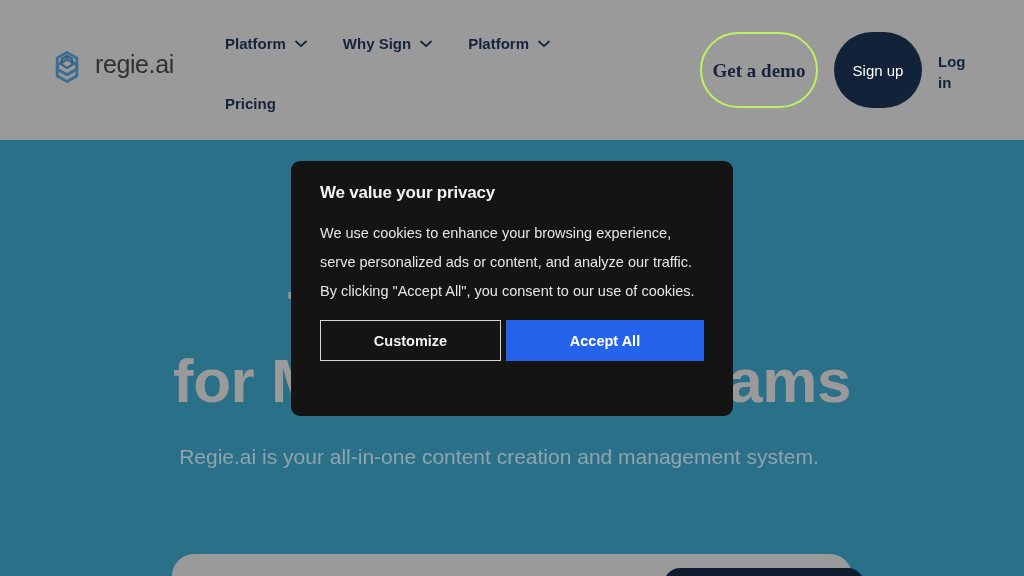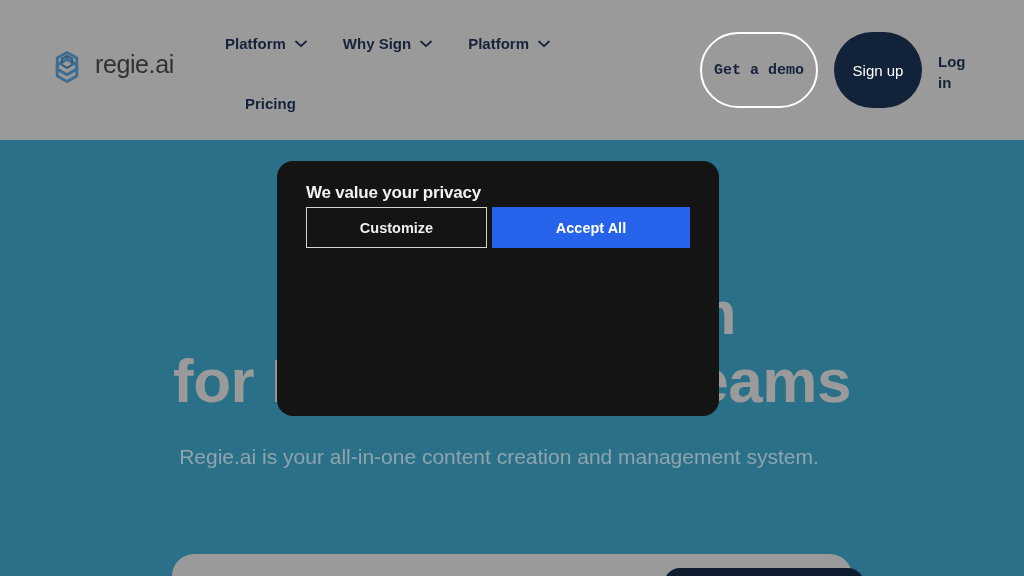--- a/index.html
+++ b/index.html
@@ -55,46 +55,46 @@
     display: inline-flex;
     align-items: center;
     gap: 9px;
     font-size: 15px;
     font-weight: bold;
     color: #16233b;
     cursor: pointer;
     line-height: 28px;
   }
   .chev { display: block; }
-  #nav-row-2 { margin-top: 32px; margin-left: 20px; }
+  #nav-row-2 { margin-top: 32px; }
 
   #header-actions {
     position: absolute;
     right: 44px;
     top: 32px;
     display: flex;
     align-items: flex-start;
     gap: 16px;
   }
   #get-demo-button {
     width: 118px;
     height: 76px;
     border-radius: 40px;
-    border: 2px solid #ffffff;
+    border: 2px solid #bef264;
     background: transparent;
     color: #16233b;
-    font-size: 15px;
+    font-size: 19px;
     font-weight: bold;
     line-height: 21px;
     display: flex;
     align-items: center;
     justify-content: center;
     text-align: center;
     cursor: pointer;
-    font-family: Liberation Mono, monospace;
+    font-family: Liberation Serif, serif;
   }
   #signup-button {
     width: 88px;
     height: 76px;
     border-radius: 44px;
     border: none;
     background: #122238;
     color: #ffffff;
     font-size: 15px;
     font-weight: normal;
@@ -159,43 +159,43 @@
     top: 14px;
     width: 200px;
     height: 96px;
     background: #0e1c2f;
     border-radius: 16px;
   }
 
   
   #cookie-modal {
     position: absolute;
-    left: 277px;
+    left: 291px;
     top: 161px;
     width: 442px;
     height: 255px;
     background: #141414;
-    border-radius: 16px;
+    border-radius: 9px;
     z-index: 20;
     padding: 22px 29px 0 29px;
   }
   #cookie-title {
     font-size: 17px;
     font-weight: bold;
     color: #f2f2f2;
     letter-spacing: -0.2px;
   }
   #cookie-body {
     margin-top: 16px;
     font-size: 14.5px;
     line-height: 29px;
     color: #e6e6e6;
   }
   #cookie-buttons {
-    margin-top: 4px;
+    margin-top: 14px;
     display: flex;
     gap: 5px;
   }
   #customize-button {
     width: 190px;
     height: 41px;
     background: #141414;
     border: 1.5px solid #d8d4cc;
     color: #f0efed;
     font-size: 14.5px;
@@ -278,19 +278,20 @@
 
     <p id="hero-subtitle">Regie.ai is your all-in-one content creation and management system.</p>
 
     <div id="hero-card">
       <div id="hero-card-panel"></div>
     </div>
   </section>
 
   <div id="cookie-modal">
     <div id="cookie-title">We value your privacy</div>
+    <div id="cookie-body">We use cookies to enhance your browsing experience, serve personalized ads or content, and analyze our traffic. By clicking "Accept All", you consent to our use of cookies.</div>
     <div id="cookie-buttons">
       <button id="customize-button">Customize</button>
       <button id="accept-all-button">Accept All</button>
     </div>
   </div>
 
 </div>
 
 </body></html>

